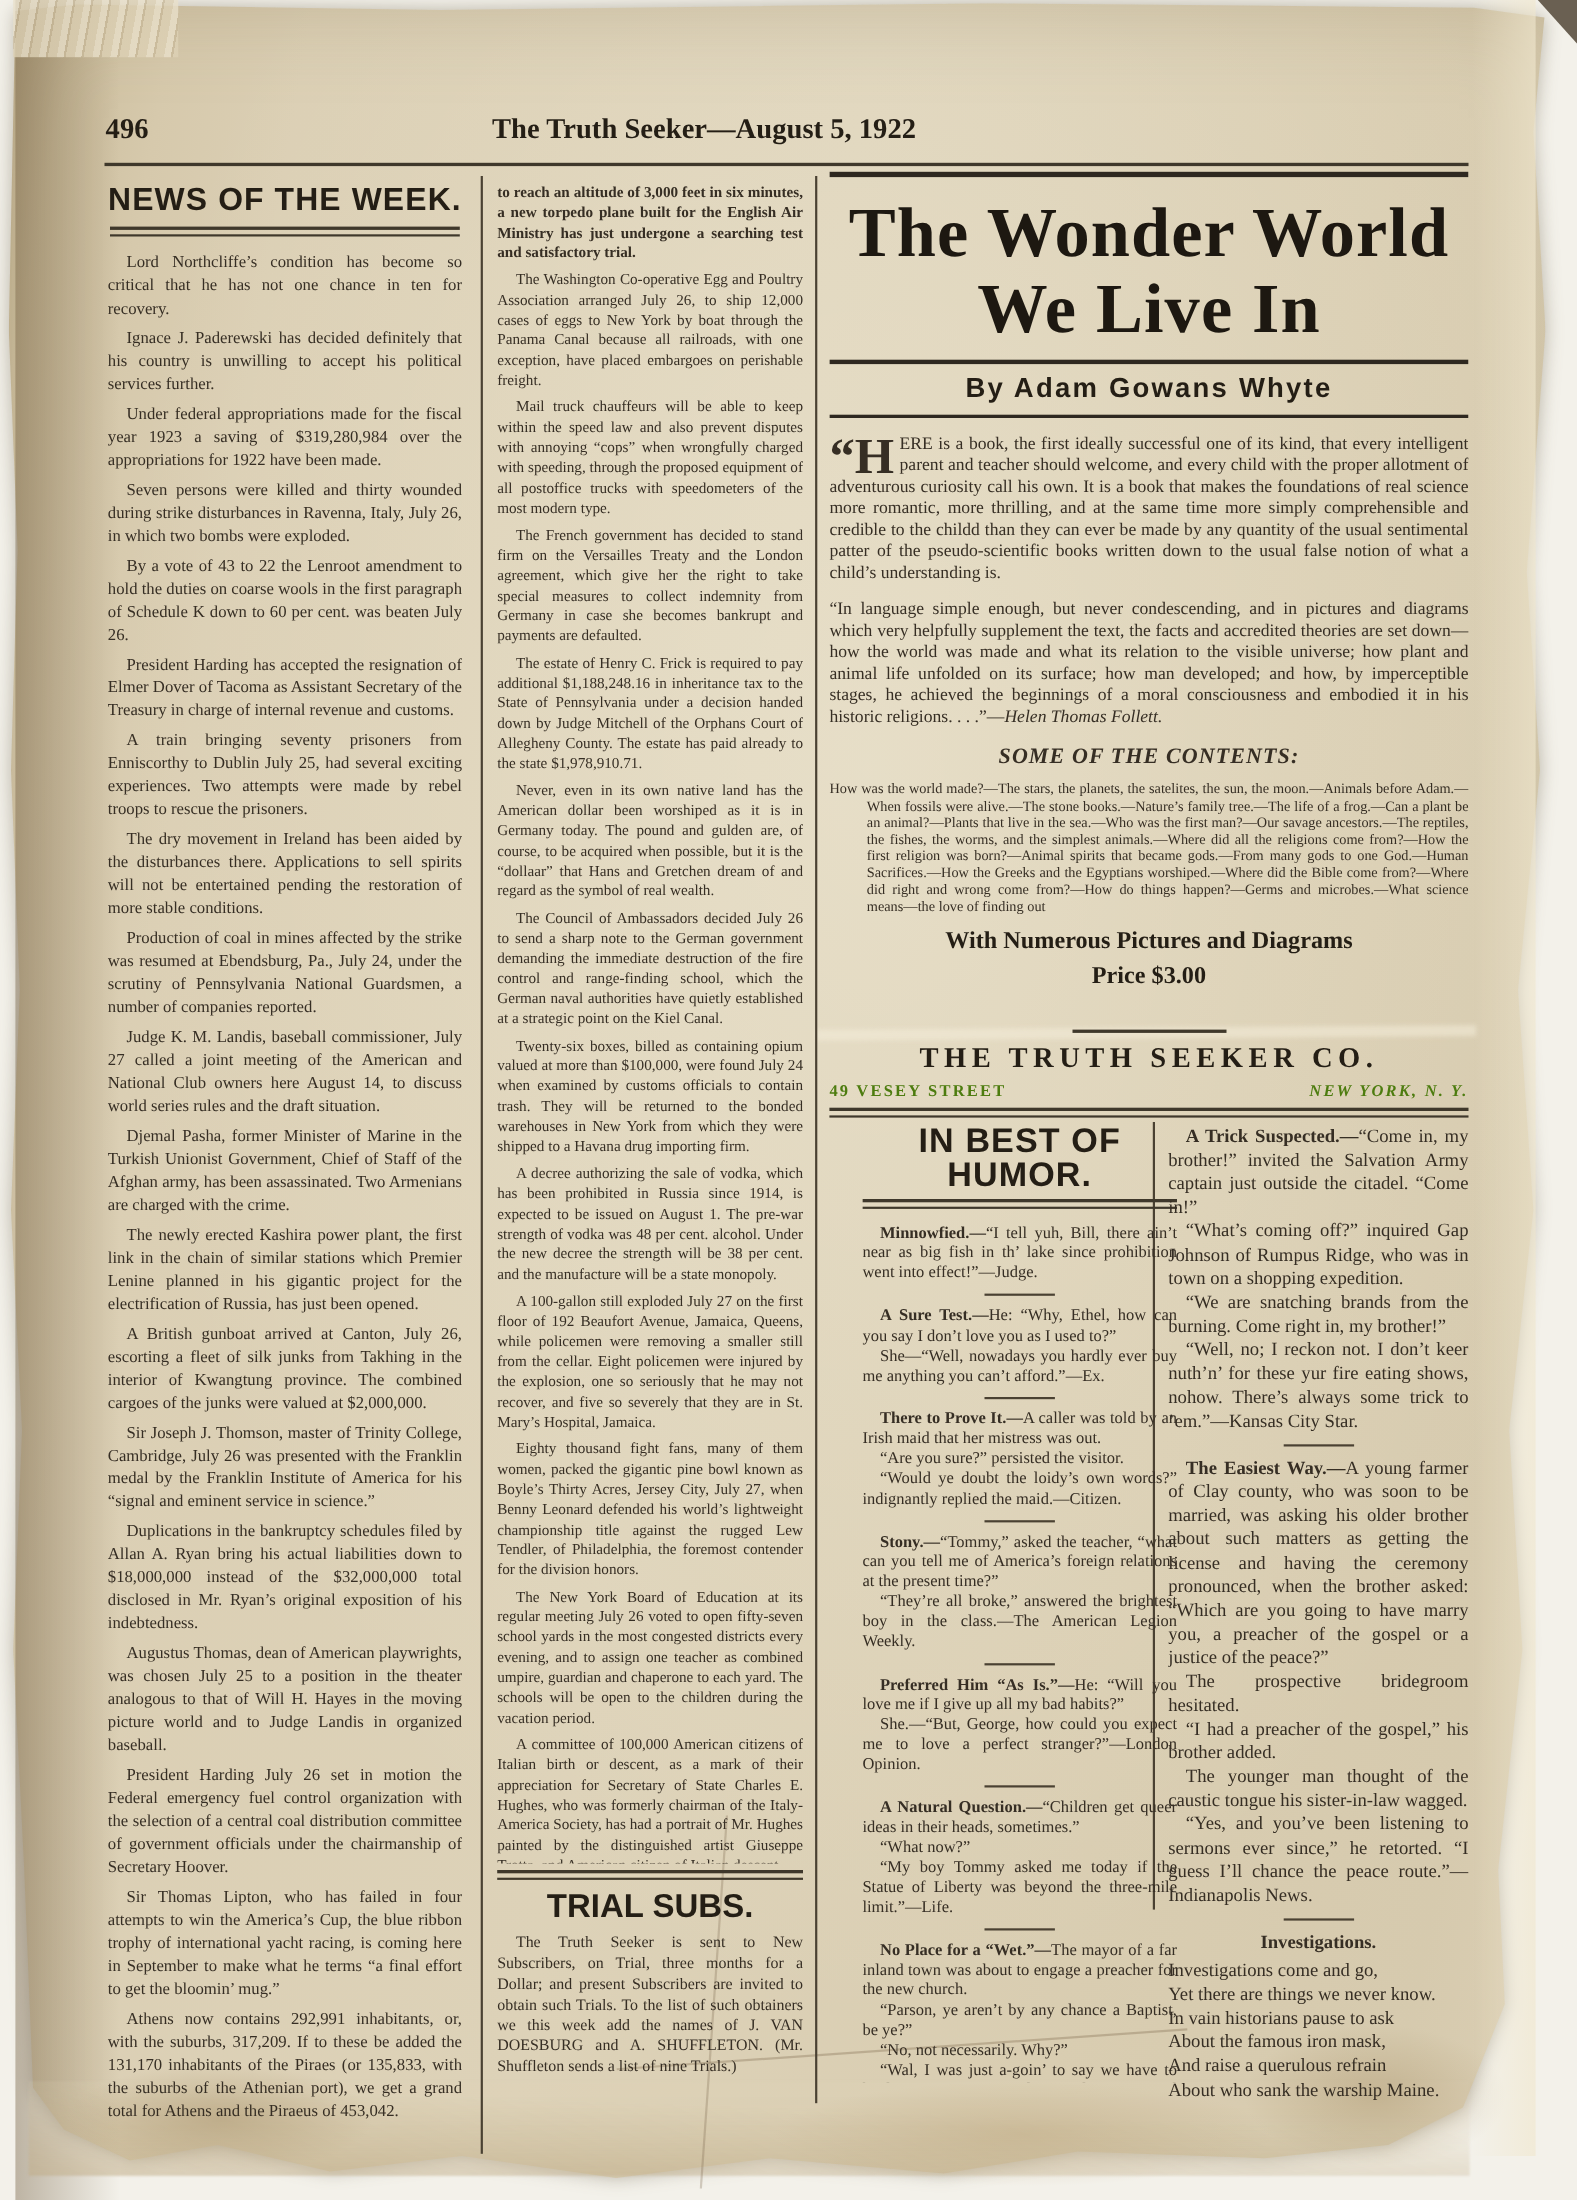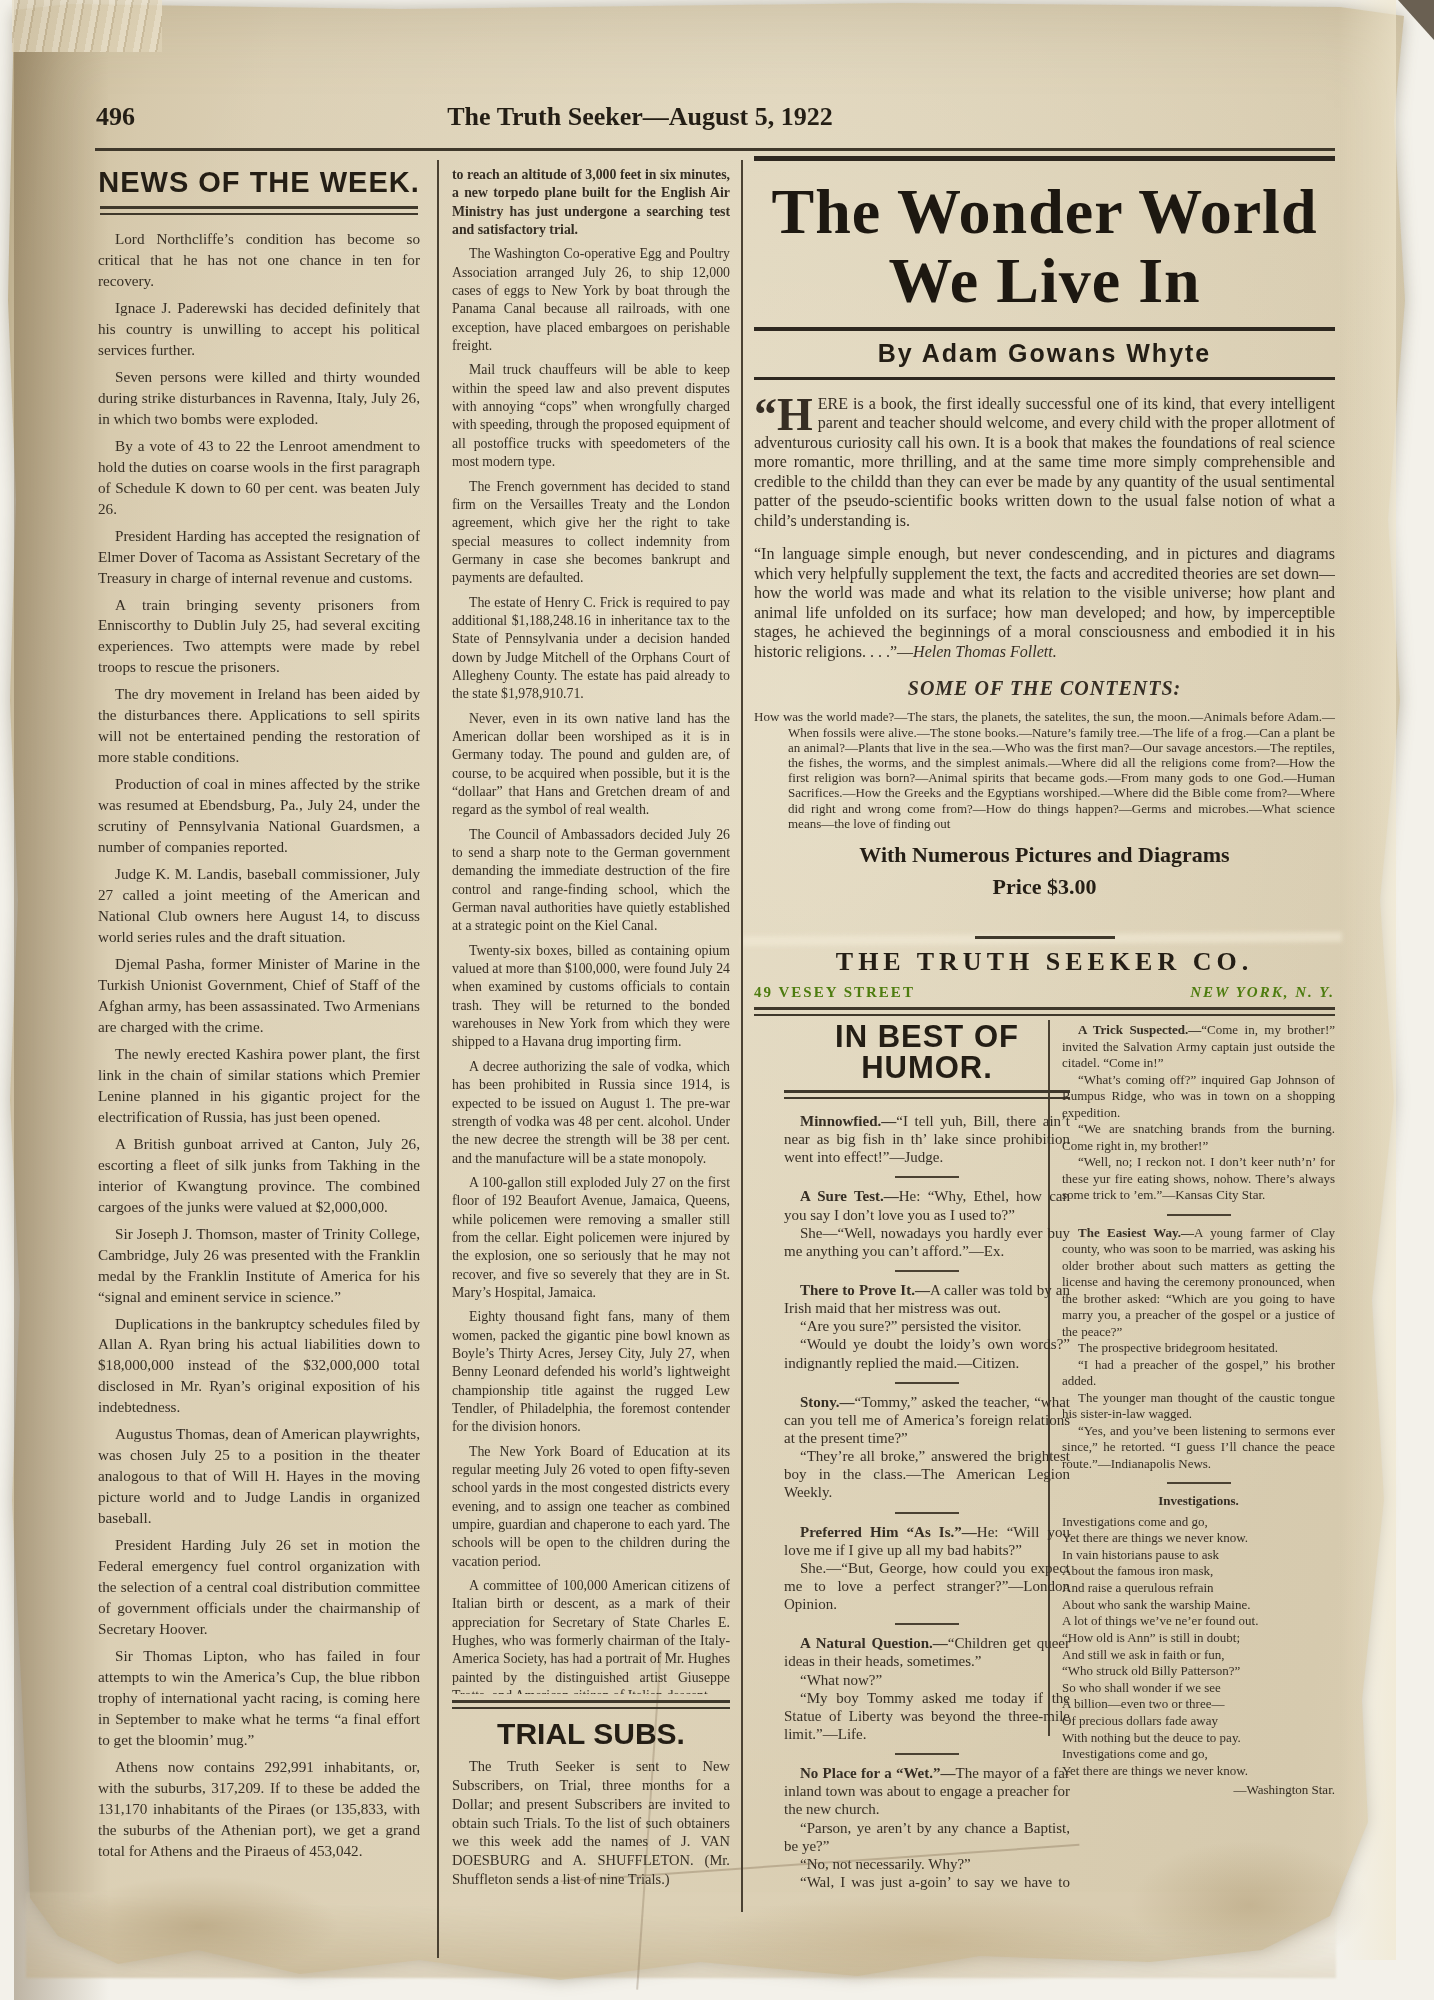--- a/index.html
+++ b/index.html
@@ -47,21 +47,21 @@
   .shortrule{width:140px;margin:0 auto;border-top:3px solid #3f382b;}
   .company{margin-top:9px;font:bold 26px/1.1 "Liberation Serif",serif;text-align:center;letter-spacing:5px;color:#241e15;}
   .addr{display:flex;justify-content:space-between;margin-top:7px;font:bold 15px/1.1 "Liberation Serif",serif;letter-spacing:2px;color:#4d7c0f;}
   .addr .ny{font-style:italic;}
   
   .humorhead{font:bold 31px/1 "Liberation Sans",sans-serif;letter-spacing:1px;text-align:center;color:#241e15;}
   .jokes p{margin:0;text-indent:16px;text-align:justify;}
   .jlead{font-weight:bold;}
   .jsep{width:64px;border-top:2px solid #4a4132;margin:10px auto 9px;}
   #humleft .jokes{font-size:15px;line-height:1.21;}
-  #humright{font-size:13px;line-height:1.27;}
+  #humright{font-size:17px;line-height:1.27;}
   #humright .jokes p{margin:0;}
   .poemtitle{font-weight:bold;text-align:center;margin:2px 0 4px;}
   .poem{white-space:pre-line;line-height:1.28;}
   .poemattr{text-align:right;margin-top:2px;}
   .clip{overflow:hidden;}
 </style>
 </head>
 <body>
 
 <div id="shot">
@@ -88,20 +88,21 @@
   <div class="vrule" style="left:437px;top:160px;height:1798px;"></div>
   <div class="vrule" style="left:741px;top:160px;height:1752px;"></div>
   <div class="vrule" style="left:1048px;top:1020px;height:716px;"></div>
 
   <section style="position:absolute;left:98px;top:168px;width:322px;">
     <div class="newshead">NEWS OF THE WEEK.</div>
     <div class="dbl" style="margin:9px 2px 14px;"></div>
     <div id="col1box" class="newsbox clip" style="height:1740px;">
         <p>Lord Northcliffe’s condition has become so critical that he has not one chance in ten for recovery.</p>
         <p>Ignace J. Paderewski has decided definitely that his country is unwilling to accept his political services further.</p>
+        <p>Under federal appropriations made for the fiscal year 1923 a saving of $319,280,984 over the appropriations for 1922 have been made.</p>
         <p>Seven persons were killed and thirty wounded during strike disturbances in Ravenna, Italy, July 26, in which two bombs were exploded.</p>
         <p>By a vote of 43 to 22 the Lenroot amendment to hold the duties on coarse wools in the first paragraph of Schedule K down to 60 per cent. was beaten July 26.</p>
         <p>President Harding has accepted the resignation of Elmer Dover of Tacoma as Assistant Secretary of the Treasury in charge of internal revenue and customs.</p>
         <p>A train bringing seventy prisoners from Enniscorthy to Dublin July 25, had several exciting experiences.  Two attempts were made by rebel troops to rescue the prisoners.</p>
         <p>The dry movement in Ireland has been aided by the disturbances there.  Applications to sell spirits will not be entertained pending the restoration of more stable conditions.</p>
         <p>Production of coal in mines affected by the strike was resumed at Ebendsburg, Pa., July 24, under the scrutiny of Pennsylvania National Guardsmen, a number of companies reported.</p>
         <p>Judge K. M. Landis, baseball commissioner, July 27 called a joint meeting of the American and National Club owners here August 14, to discuss world series rules and the draft situation.</p>
         <p>Djemal Pasha, former Minister of Marine in the Turkish Unionist Government, Chief of Staff of the Afghan army, has been assassinated.  Two Armenians are charged with the crime.</p>
         <p>The newly erected Kashira power plant, the first link in the chain of similar stations which Premier Lenine planned in his gigantic project for the electrification of Russia, has just been opened.</p>
         <p>A British gunboat arrived at Canton, July 26, escorting a fleet of silk junks from Takhing in the interior of Kwangtung province.  The combined cargoes of the junks were valued at $2,000,000.</p>

